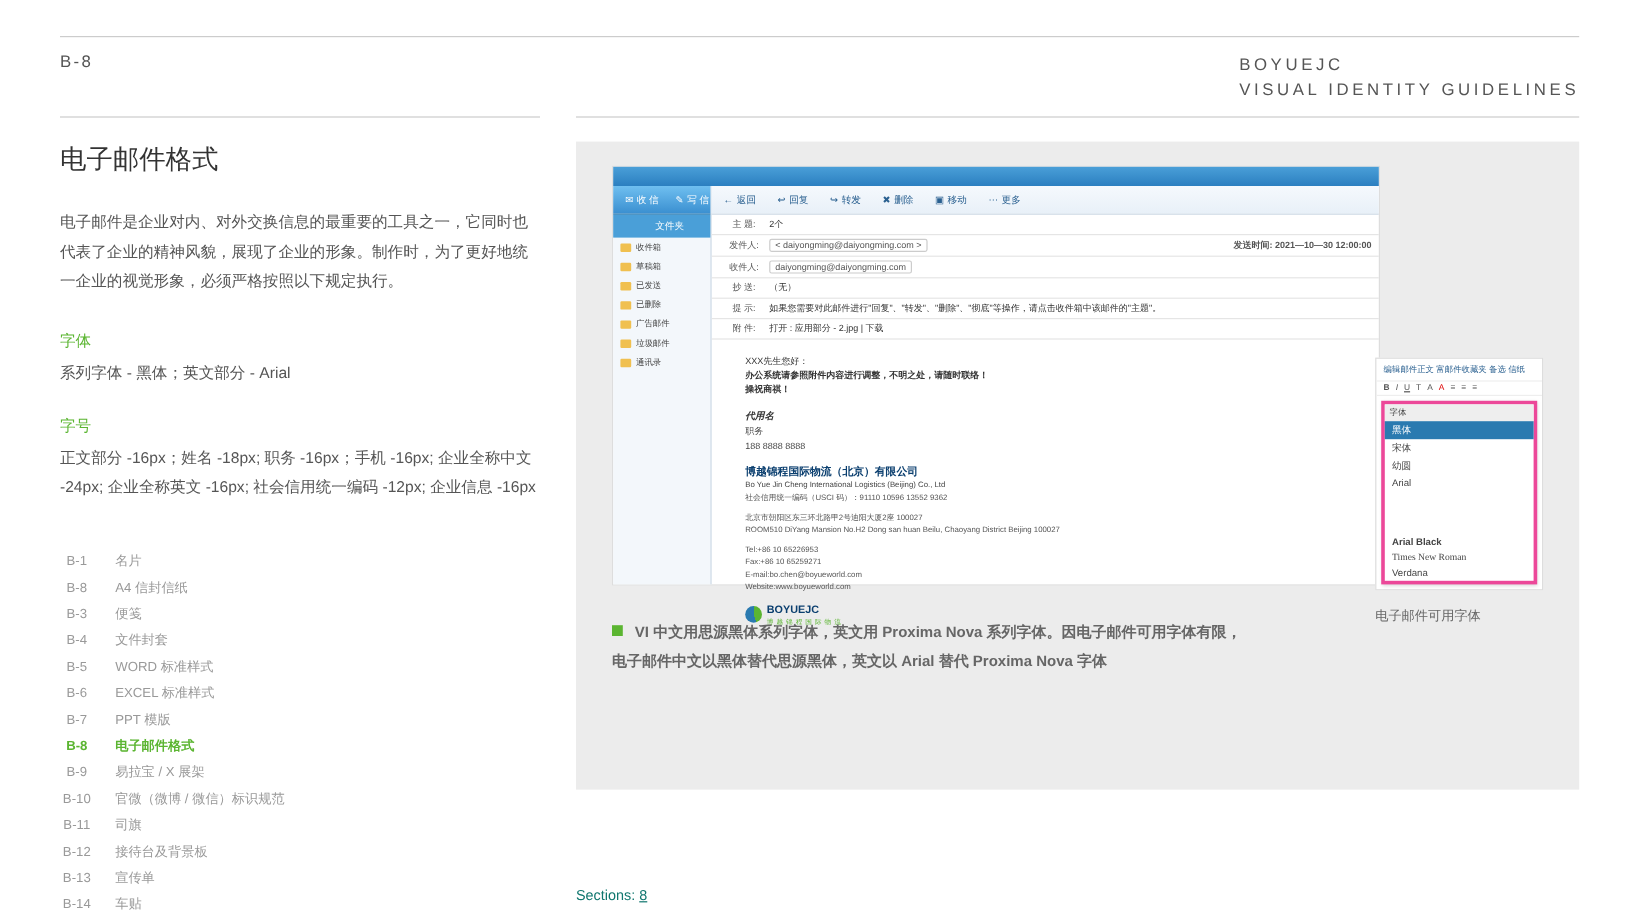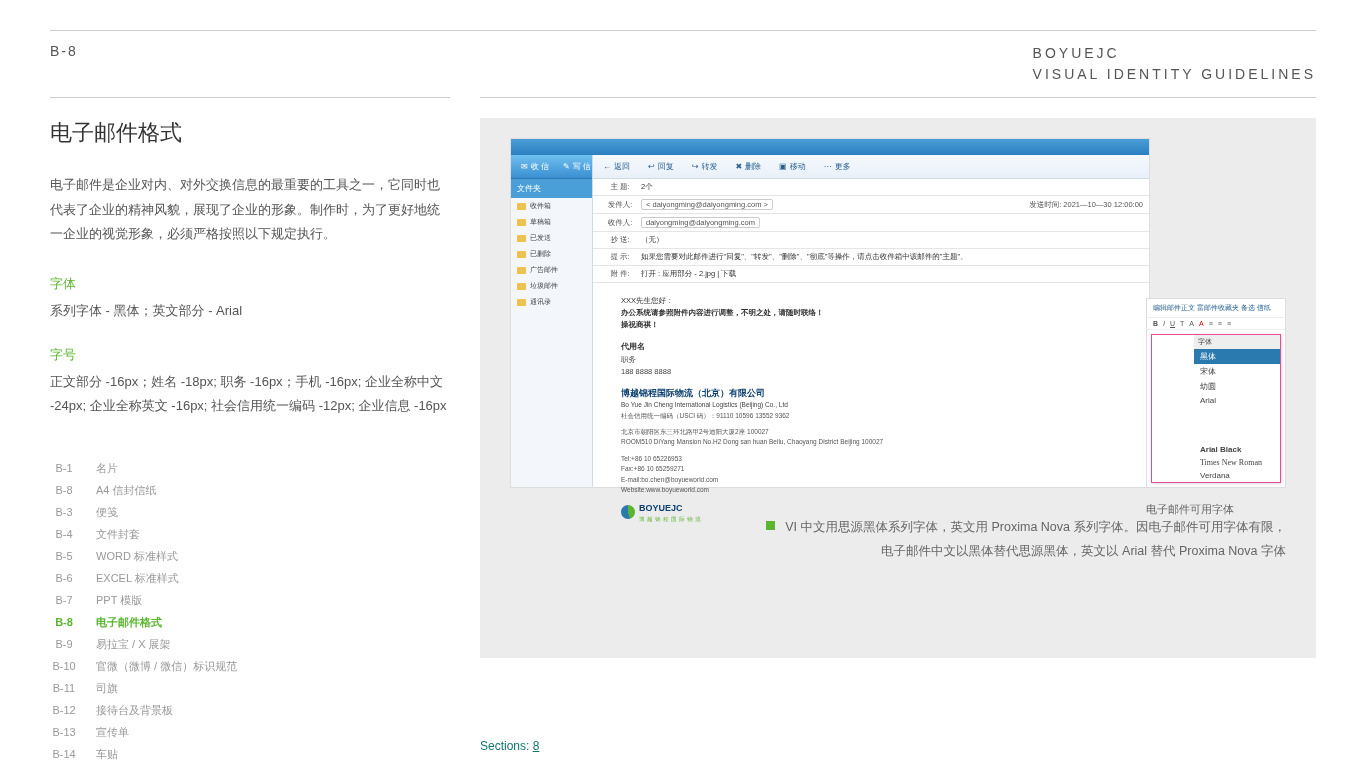--- a/index.html
+++ b/index.html
@@ -28,55 +28,55 @@
   .toc-active { color: #5bb531; font-weight: bold; }
 
   
   .gray-area { background: #ececec; padding: 20px 30px 24px 30px; position: relative; min-height: 540px; }
   .email-client { background: #fff; width: 640px; height: 350px; position: relative; font-size: 8px; color: #444; border: 1px solid #ddd; }
   .ec-topbar { background: linear-gradient(#4a9fd8, #2b7fc0); height: 16px; display: flex; align-items: center; gap: 18px; padding-left: 8px; color: #fff; font-size: 7px; }
   .ec-leftbtn { background: linear-gradient(#6fbff0, #3a8fd0); height: 24px; display: flex; align-items: center; gap: 14px; padding-left: 10px; color: #fff; font-size: 8px; border-bottom: 1px solid #2a7ab0; }
   .ec-btn { display: inline-flex; align-items: center; gap: 3px; }
   .ec-main { display: flex; height: calc(100% - 16px); }
   .ec-sidebar { width: 82px; background: #f3f7fb; border-right: 1px solid #d0dbe6; font-size: 7px; }
-  .ec-sidebar-title { background: #4a9fd8; color: #fff; padding: 4px 6px; font-size: 8px; }
+  .ec-sidebar-title { background: #4a9fd8; color: #fff; padding: 4px 22px; font-size: 8px; text-align: right; }
   .ec-folder { display: flex; align-items: center; gap: 4px; padding: 3px 6px; color: #444; }
   .folder-ico { width: 9px; height: 7px; background: #f0c050; border-radius: 1px; display: inline-block; }
   .ec-content { flex: 1; }
   .ec-toolbar { background: linear-gradient(#f5f9fd, #e8f0f8); height: 24px; display: flex; align-items: center; gap: 18px; padding-left: 10px; border-bottom: 1px solid #d0dbe6; font-size: 8px; color: #2a6090; }
   .ec-tool { display: inline-flex; align-items: center; gap: 3px; }
   .ec-fields { font-size: 7.5px; }
   .ec-row { display: flex; border-bottom: 1px solid #e5e5e5; padding: 3px 6px; align-items: center; }
   .ec-row-label { width: 42px; color: #555; text-align: center; }
   .ec-row-val { flex: 1; color: #333; }
   .tag { border: 1px solid #ccc; padding: 0 4px; border-radius: 2px; display: inline-block; color: #555; }
-  .send-time { color: #555; }
+  .send-time { color: #555; font-weight: bold; }
   .ec-body { padding: 12px 28px; font-size: 7.5px; line-height: 1.6; color: #333; }
-  .ec-sig-name { font-weight: bold; font-size: 8px; margin-top: 10px; }
+  .ec-sig-name { font-weight: bold; font-size: 8px; margin-top: 10px; font-style: italic; }
   .ec-sig-line { color: #444; }
   .ec-company { font-weight: bold; font-size: 9px; color: #0b3f6f; margin-top: 8px; }
   .ec-company-en { font-size: 6.5px; color: #444; }
   .ec-small { font-size: 6.5px; color: #555; }
   .ec-logo { display: inline-flex; align-items: center; gap: 4px; margin-top: 6px; color: #0b3f6f; font-weight: bold; font-size: 9px; }
   .ec-logo-mark { width: 14px; height: 14px; border-radius: 50%; background: conic-gradient(#5bb531 0 45%, #2a7ab0 45% 100%); }
   .ec-logo-sub { font-size: 5.5px; color: #5bb531; font-weight: normal; display: block; margin-top: -1px; letter-spacing: 0.5px; }
 
   
   .font-panel-wrap { position: absolute; right: 30px; top: 180px; width: 140px; }
   .font-panel { background: #fff; border: 1px solid #ddd; font-size: 8px; color: #444; }
   .fp-toolbar { padding: 4px 6px; border-bottom: 1px solid #eee; display: flex; gap: 4px; flex-wrap: wrap; color: #2a6090; font-size: 7px; }
   .fp-tool-row2 { display: flex; gap: 5px; padding: 2px 6px; align-items: center; color: #555; font-size: 7px; border-bottom: 1px solid #eee; }
   .underline { text-decoration: underline; }
-  .fp-dropdown { border: 1px solid #ec4899; margin: 4px; box-shadow: 1px 1px 3px rgba(0,0,0,0.15); font-size: 8px; padding-left: 42px; }
+  .fp-dropdown { border: 3px solid #ec4899; margin: 4px; box-shadow: 1px 1px 3px rgba(0,0,0,0.15); font-size: 8px; }
   .fp-dd-head { background: #eee; padding: 2px 4px; font-size: 7px; }
   .fp-item { padding: 2px 6px; }
   .fp-item.sel { background: #2a7ab0; color: #fff; }
   .font-caption { text-align: left; font-size: 11px; color: #666; margin-top: 14px; }
 
-  .footer-note { margin-top: 28px; text-align: right; font-size: 12.5px; color: #666; line-height: 1.9; }
+  .footer-note { margin-top: 28px; text-align: left; font-size: 12.5px; color: #666; line-height: 1.9; font-weight: bold; }
   .green-square { display: inline-block; width: 9px; height: 9px; background: #5bb531; margin-right: 10px; vertical-align: 1px; }
 
   .sections-footer { position: absolute; left: 480px; bottom: 15px; font-size: 12px; color: #0f766e; }
   .sections-footer .num { text-decoration: underline; }
 </style>
 </head>
 <body>
 
 <div class="page">
   <div class="topline"></div>

